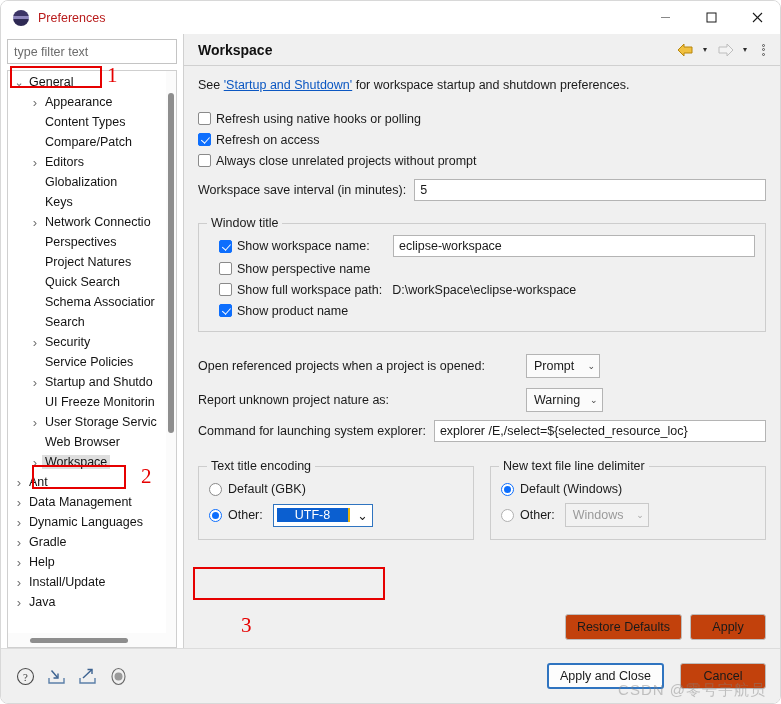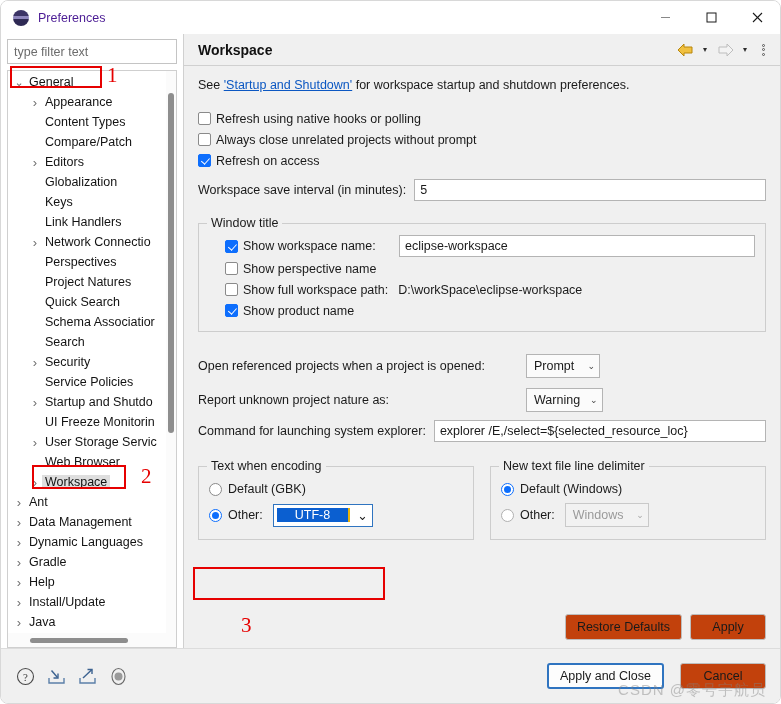--- a/index.html
+++ b/index.html
@@ -29,21 +29,21 @@
     background: #ffffff;
     padding-left: 12px;
     position: relative;
   }
   .app-icon {
     width: 16px; height: 16px; border-radius: 50%;
     background: linear-gradient(#3b3466 0 38%, #8e86bd 38% 58%, #2e2954 58% 100%);
     margin-right: 9px;
     flex: none;
   }
-  .title-text { font-size: 12.5px; color: #4c1d95; }
+  .title-text { font-size: 12.5px; color: #b91c1c; }
   .win-buttons { position: absolute; right: 0; top: 0; display: flex; height: 33px; }
   .win-btn {
     width: 46px; height: 33px;
     display: flex; align-items: center; justify-content: center;
     font-size: 13px; color: #5a5a5a;
   }
   .win-btn.close { color: #1a1a1a; }
 
   
   .body-split { display: flex; height: 614px; background:#fff; }
@@ -186,21 +186,21 @@
   .field-label { font-size: 12.5px; margin-right: 8px; }
   .txtinput {
     border: 1px solid #b4b4b4; background: #fff;
     height: 22px; font-size: 12.5px; padding: 0 5px;
     font-family: inherit; color: #1a1a1a; outline: none;
   }
 
   .group {
     border: 1px solid #cdcdcd;
     margin-top: 18px;
-    padding: 8px 10px 10px 26px;
+    padding: 8px 10px 10px 20px;
     position: relative;
     background: transparent;
   }
   .group > .legend {
     position: absolute; top: -8px; left: 8px;
     background: #f0f0f0; padding: 0 4px;
     font-size: 12.5px; color: #1a1a1a;
   }
 
   .sel {
@@ -326,24 +326,20 @@
             </div>
             <div class="tree-item lv2">
               <span class="tw"></span>
               <span class="lbl">Globalization</span>
             </div>
             <div class="tree-item lv2">
               <span class="tw"></span>
               <span class="lbl">Keys</span>
             </div>
             <div class="tree-item lv2">
-              <span class="tw"></span>
-              <span class="lbl">Link Handlers</span>
-            </div>
-            <div class="tree-item lv2">
               <span class="tw" style="font-size: 13px;">›</span>
               <span class="lbl">Network Connectio</span>
             </div>
             <div class="tree-item lv2">
               <span class="tw"></span>
               <span class="lbl">Perspectives</span>
             </div>
             <div class="tree-item lv2">
               <span class="tw"></span>
               <span class="lbl">Project Natures</span>
@@ -455,26 +451,26 @@
 
         <div class="intro">
           <span>See </span><a href="#">'Startup and Shutdown'</a><span> for workspace startup and shutdown preferences.</span>
         </div>
 
         <div class="cb-row">
           <span class="cbox"></span>
           <span>Refresh using native hooks or polling</span>
         </div>
         <div class="cb-row">
+          <span class="cbox checked"></span>
+          <span>Refresh on access</span>
+        </div>
+        <div class="cb-row">
           <span class="cbox"></span>
           <span>Always close unrelated projects without prompt</span>
-        </div>
-        <div class="cb-row">
-          <span class="cbox checked"></span>
-          <span>Refresh on access</span>
         </div>
 
         <div class="field-row">
           <span class="field-label">Workspace save interval (in minutes):</span>
           <input class="txtinput" style="flex: 1 1 0%;" type="text" value="5">
         </div>
 
         <div class="group" style="margin-top:22px;padding-top:10px;">
           <span class="legend">Window title</span>
 
@@ -514,21 +510,21 @@
         </div>
 
         <div class="field-row" style="">
           <span class="field-label">Command for launching system explorer:</span>
           <input class="txtinput" style="flex: 1 1 0%;" type="text" value="explorer /E,/select=${selected_resource_loc}">
         </div>
 
         <div style="display:flex;gap:16px;margin-top:6px;">
 
           <div class="group" style="flex:1;margin-top:18px;padding:10px 10px 12px 10px;">
-            <span class="legend">Text when encoding</span>
+            <span class="legend">Text title encoding</span>
             <div class="rrow">
               <span class="radio"></span>
               <span>Default (GBK)</span>
             </div>
             <div class="rrow" style="margin-top:2px;">
               <span class="radio on"></span>
               <span style="margin-right:10px;">Other:</span>
               <span style="height:23px;border:1px solid #2f74c0;background:#fff;display:inline-flex;align-items:center;padding:0 4px 0 3px;min-width:100px;justify-content:space-between;">
                 <span style="background:#0b5fd0;color:#fff;padding:0 18px;border-right:2px solid #eab308;">UTF-8</span>
                 <span class="chev">⌄</span>

